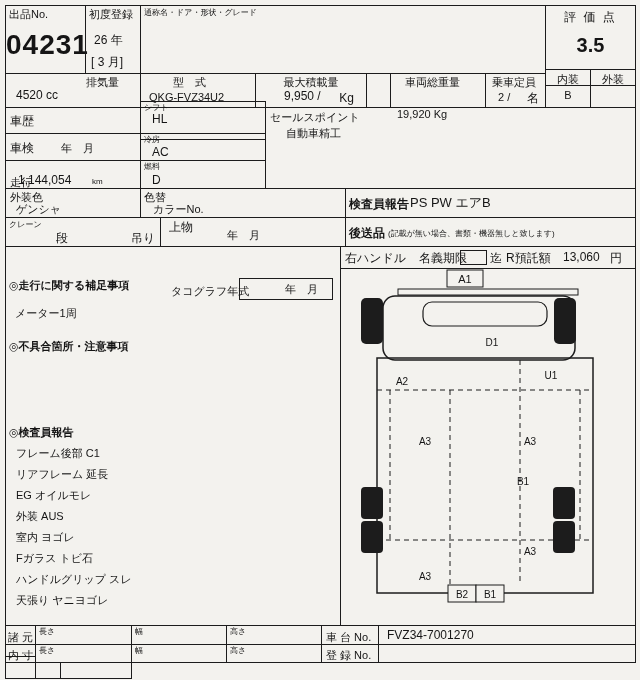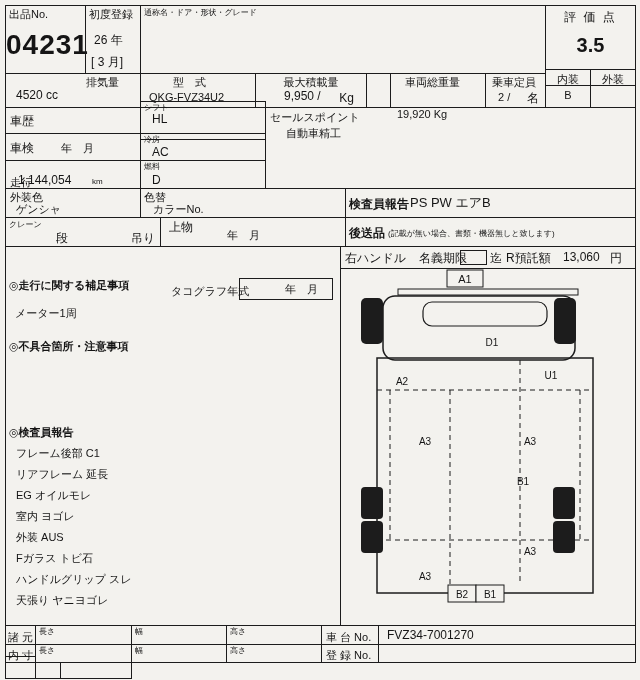--- a/index.html
+++ b/index.html
@@ -143,22 +143,22 @@
   <div class="box" style="left:233px;top:31px;width:94px;height:22px">
     <span class="t f11" style="right:14px;top:4px">年　月</span>
   </div>
   <span class="t f11" style="left:9px;top:60px">メーター1周</span>
   <span class="t f11 b" style="left:3px;top:93px">◎不具合箇所・注意事項</span>
   <span class="t f11 b" style="left:3px;top:179px">◎検査員報告</span>
   <div class="t items" style="left:10px;top:196px">
     <div>フレーム後部 C1</div>
     <div>リアフレーム 延長</div>
     <div>EG オイルモレ</div>
+    <div>外装 AUS</div>
     <div>室内 ヨゴレ</div>
-    <div>外装 AUS</div>
     <div>Fガラス トビ石</div>
     <div>ハンドルグリップ スレ</div>
     <div>天張り ヤニヨゴレ</div>
   </div>
 </div>
 
 <div class="cell" style="left:340px;top:246px;width:296px;height:380px"></div>
 
 <div class="cell" style="left:340px;top:246px;width:296px;height:23px">
   <span class="t f10" style="left:4px;top:5px">右ハンドル</span>

